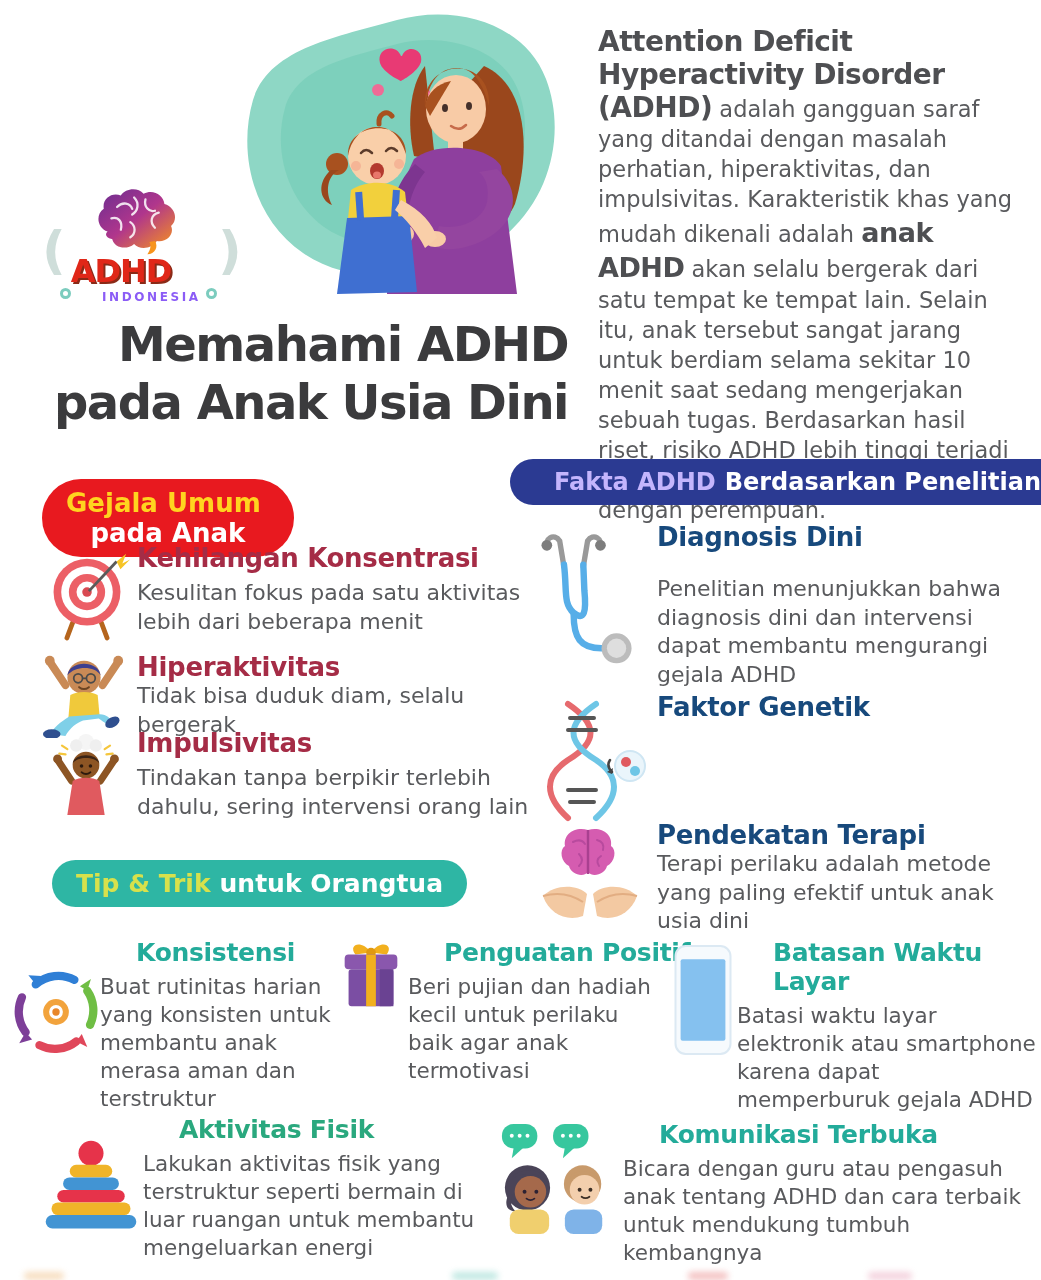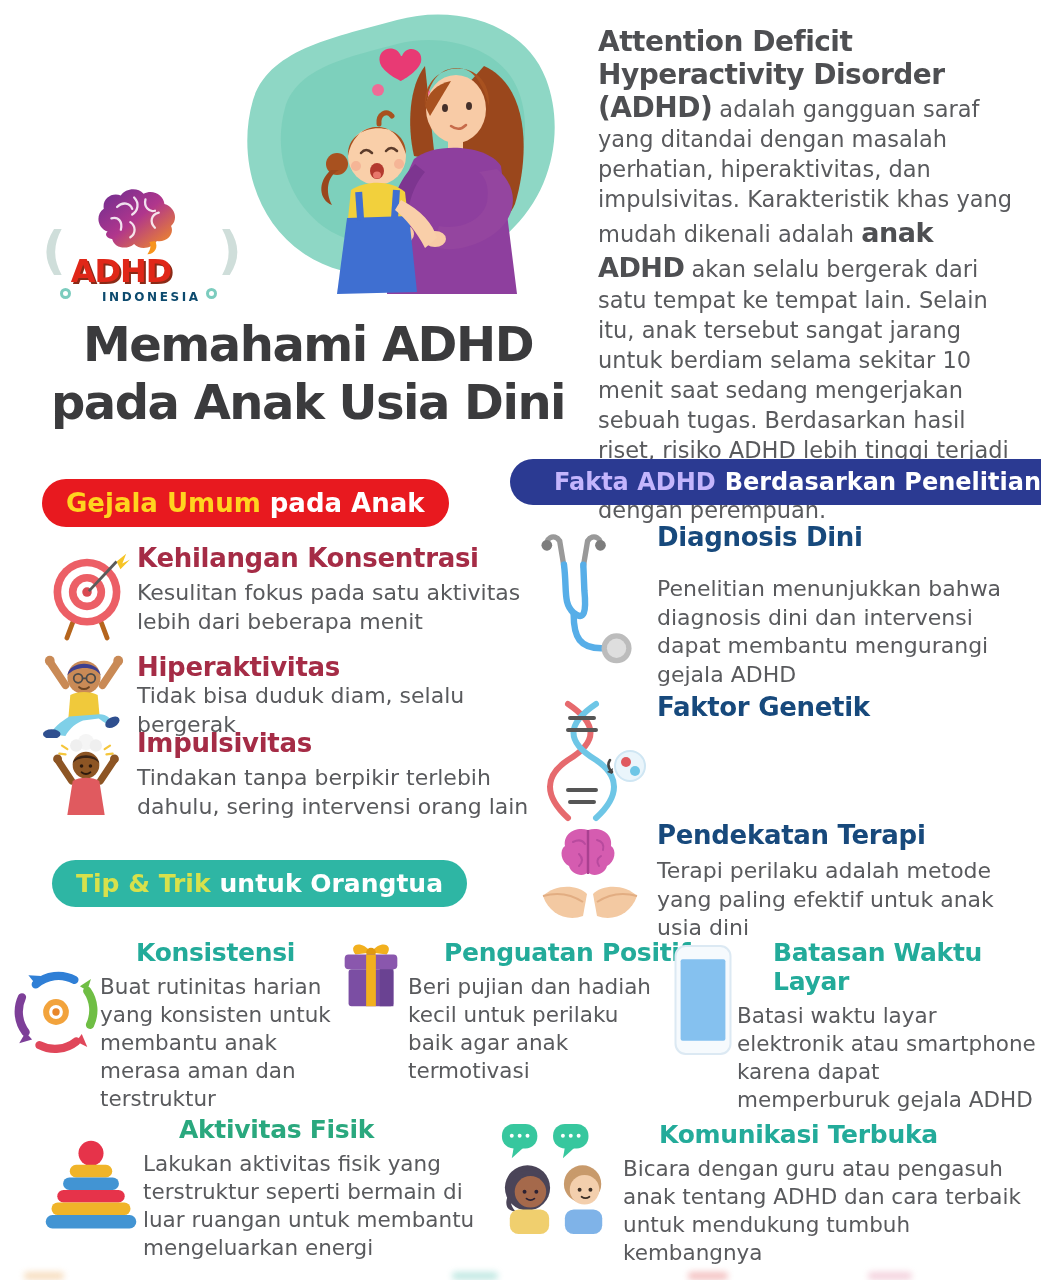--- a/index.html
+++ b/index.html
@@ -18,33 +18,33 @@
   .logo{left:38px;top:182px;width:220px;height:145px;}
   .logo .paren{position:absolute;top:38px;font-size:52px;font-weight:700;color:#cfdeda;}
   .logo .paren.l{left:4px;} .logo .paren.r{left:180px;}
   .logo .tick{position:absolute;top:106px;width:11px;height:11px;border:3px solid #5bbfae;border-radius:50%;opacity:.8;}
   .logo .tick.l{left:22px;} .logo .tick.r{left:168px;}
   .logo-brain{position:absolute;left:48px;top:6px;width:100px;height:72px;}
   .logo-adhd{position:absolute;left:18px;top:70px;width:130px;text-align:center;
              font-size:32px;font-weight:800;color:#e02718;letter-spacing:-1px;
              text-shadow:2px 2px 0 #8a2a17;}
   .logo-ind{position:absolute;left:64px;top:108px;font-size:12px;font-weight:700;
-            letter-spacing:2.6px;color:#0c4a6e;}
+            letter-spacing:2.6px;color:#8b5cf6;}
   
   .intro{left:598px;top:26px;width:424px;font-size:22.5px;line-height:1.33;color:var(--body);font-weight:500;}
   .intro .lead{font-size:28px;line-height:1.12;font-weight:800;color:#4e4f52;letter-spacing:-0.5px;}
   .intro .inlbold{font-size:27px;font-weight:800;color:#4e4f52;letter-spacing:-0.5px;}
   
-  .title{left:28px;top:316px;width:560px;text-align:center;font-size:48px;font-weight:800;
+  .title{left:8px;top:316px;width:560px;text-align:right;font-size:48px;font-weight:800;
          line-height:1.2;color:var(--ink);letter-spacing:-1.5px;}
   
   .badge{position:absolute;display:inline-flex;align-items:center;border-radius:999px;
          padding:9px 24px;font-weight:800;white-space:nowrap;}
   .badge .hl{margin-right:9px;}
-  .badge-red{left:42px;top:479px;background:var(--red);font-size:26px;}
+  .badge-red{left:42px;top:479px;background:var(--red);font-size:26px;flex-direction:column;}
   .badge-red .hl{color:var(--yellow);} .badge-red .rest{color:#fff;}
   .badge-blue{left:510px;top:459px;background:var(--navy);font-size:24px;}
   .badge-blue .hl{color:#c4b5fd;margin-left:20px;} .badge-blue .rest{color:#fff;text-align:right;}
   .badge-teal{left:52px;top:860px;background:var(--teal);font-size:25px;}
   .badge-teal .hl{color:var(--lime);} .badge-teal .rest{color:#fff;}
   
   .h-sym{font-size:26px;font-weight:800;color:var(--maroon);letter-spacing:-0.3px;}
   .h-fact{font-size:26px;font-weight:800;color:var(--factblue);letter-spacing:-0.3px;}
   .h-tip{font-size:25px;font-weight:700;color:var(--tipteal);letter-spacing:-0.3px;margin-left:36px;}
   .h-tip.green{color:var(--tipgreen);}
@@ -238,21 +238,21 @@
       <path d="M53,8 C40,4 28,12 30,24 C24,28 26,40 34,44 C36,52 48,56 53,50 C58,56 70,52 72,44 C80,40 82,28 76,24 C78,12 66,4 53,8 Z" fill="#d55cb0"></path>
       <line x1="53" y1="8" x2="53" y2="52" stroke="#a94090" stroke-width="2.5"></line>
       <path d="M38,20 q8,-4 12,2 M44,32 q6,6 0,12 M62,18 q8,2 6,10 M66,34 q-6,4 -2,10" stroke="#b84a9e" stroke-width="2" fill="none" stroke-linecap="round"></path>
       <path d="M8,74 C20,62 42,62 52,72 L48,94 C32,100 14,92 8,74 Z" fill="#f3c9a2"></path>
       <path d="M102,74 C90,62 68,62 58,72 L62,94 C78,100 96,92 102,74 Z" fill="#f3c9a2"></path>
       <path d="M8,74 C22,70 36,72 48,80 M102,74 C88,70 74,72 62,80" stroke="#e2ad82" stroke-width="2" fill="none"></path>
     </svg>
   </div>
   <div class="abs" style="left:657px;top:820px;">
     <div class="h-fact">Pendekatan Terapi</div>
-    <div class="btxt" style="width:370px;margin-top:7px;">Terapi perilaku adalah metode yang paling efektif untuk anak usia dini</div>
+    <div class="btxt" style="width:370px;margin-top:0;">Terapi perilaku adalah metode yang paling efektif untuk anak usia dini</div>
   </div>
 
   <div class="badge badge-teal">
     <span class="hl">Tip &amp; Trik</span>
     <span class="rest">untuk Orangtua</span>
   </div>
 
   <div class="abs" style="left:10px;top:966px;width:92px;height:92px;">
     <svg viewBox="0 0 100 100" width="92" height="92">
       <path d="M70,15 A37,37 0 0 0 28,20" stroke="#2f7fd6" stroke-width="9" fill="none" stroke-linecap="round"></path>

